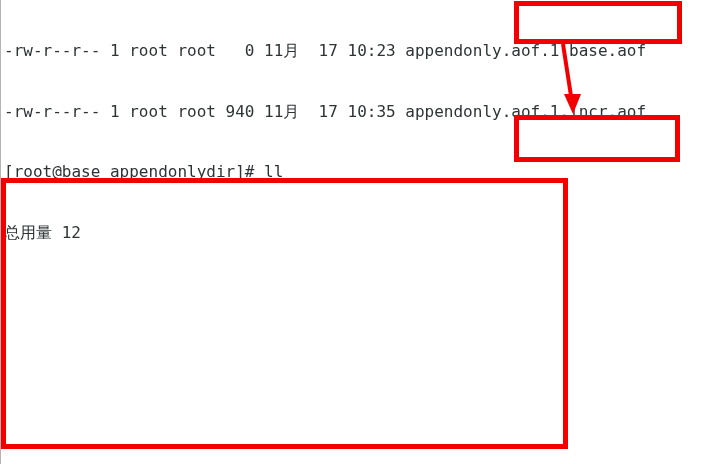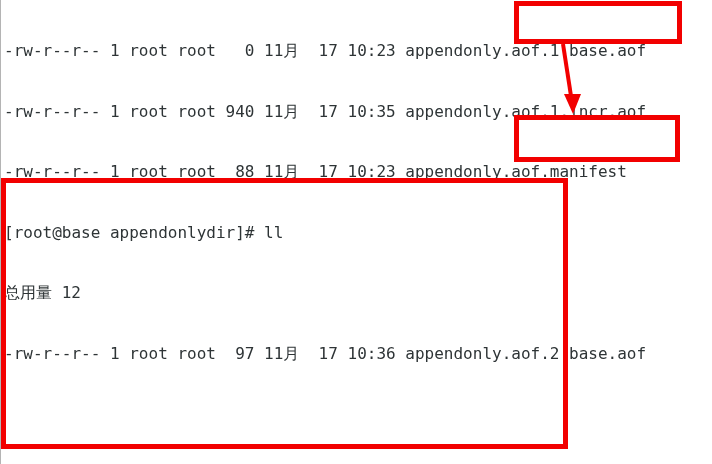--- a/index.html
+++ b/index.html
@@ -37,24 +37,22 @@
   }
 </style>
 </head>
 <body>
 
 <div class="screen">
 
   <div class="lines">
     <div class="tline">-rw-r--r-- 1 root root   0 11月  17 10:23 appendonly.aof.1.base.aof</div>
     <div class="tline">-rw-r--r-- 1 root root 940 11月  17 10:35 appendonly.aof.1.incr.aof</div>
-    <div class="tline">-rw-r--r-- 1 root root  88 11月  17 10:23 appendonly.aof.manifest</div>
     <div class="tline">[root@base appendonlydir]# ll</div>
     <div class="tline">总用量 12</div>
-    <div class="tline">-rw-r--r-- 1 root root  97 11月  17 10:36 appendonly.aof.2.base.aof</div>
     
     
     
     
     
     
     
     
     
     

